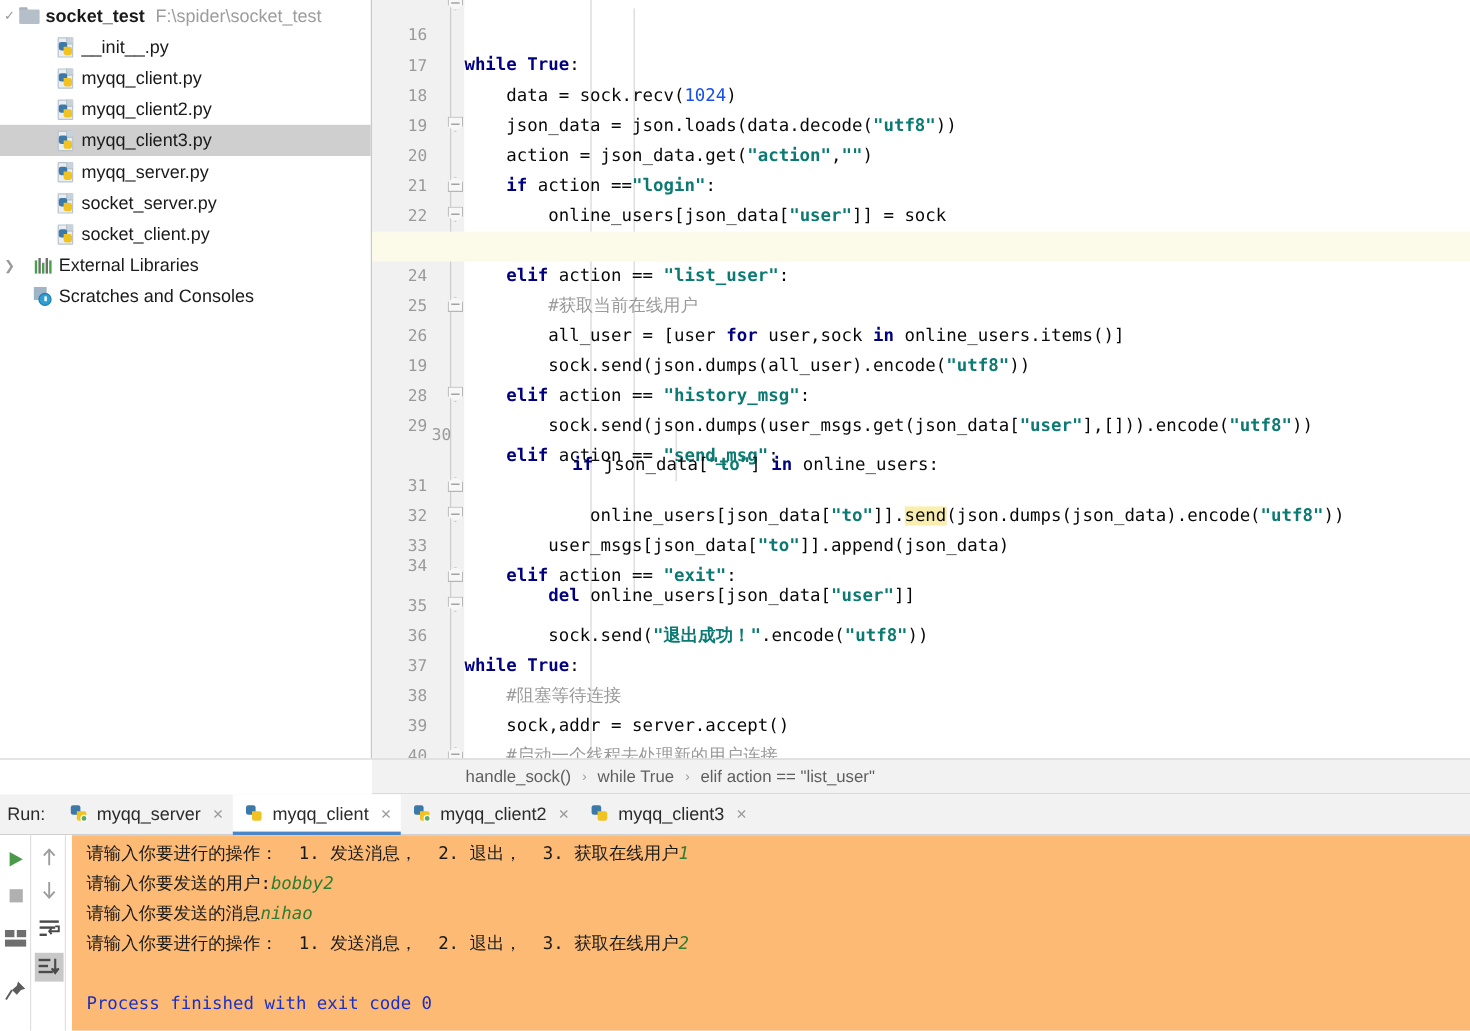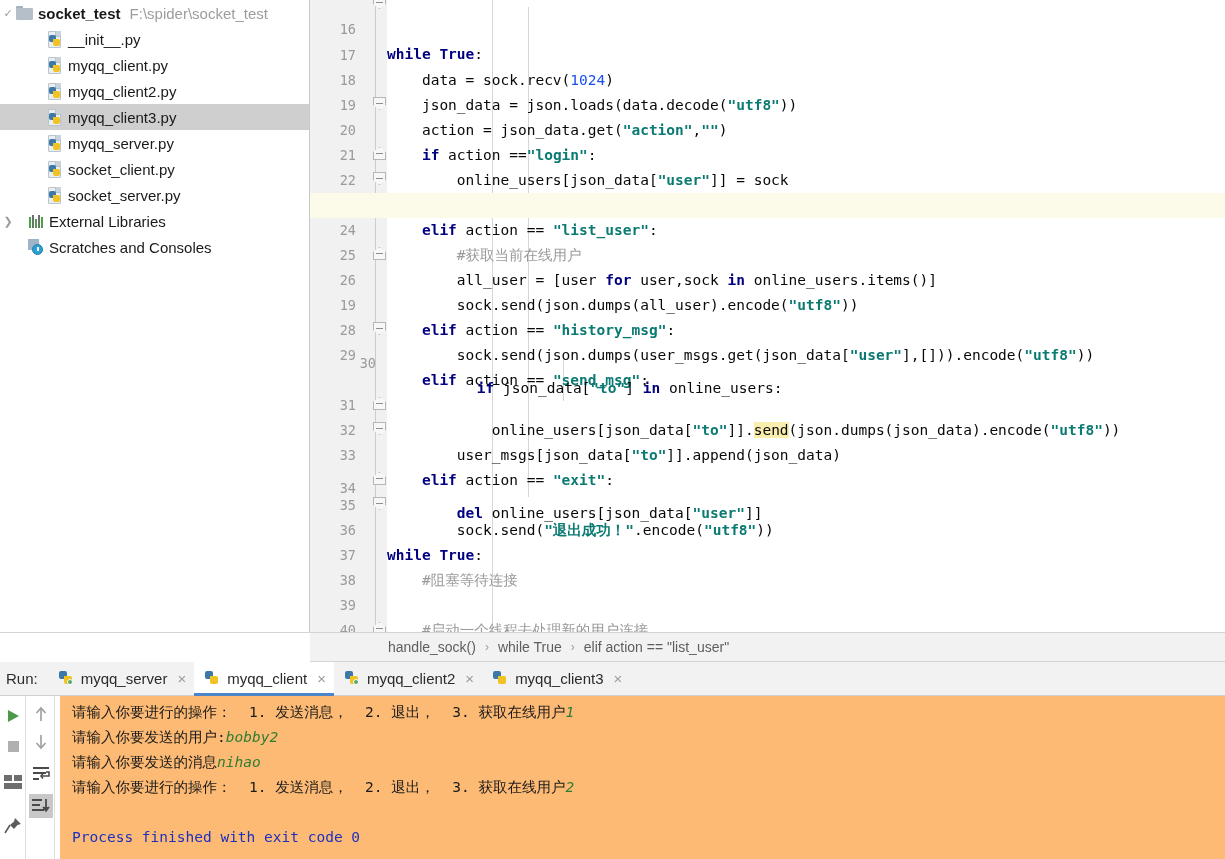--- a/index.html
+++ b/index.html
@@ -357,32 +357,32 @@
     </div>
 
     <div class="tree-row">
       <span class="indent-2"></span>
       <span class="ico ico-py">
         <span class="sheet"></span>
           <span class="fold"></span>
           <span class="pyb"></span>
           <span class="pyy"></span>
       </span>
-      <span class="tree-label">socket_client.py</span>
+      <span class="tree-label">socket_server.py</span>
     </div>
 
     <div class="tree-row">
       <span class="indent-2"></span>
       <span class="ico ico-py">
         <span class="sheet"></span>
           <span class="fold"></span>
           <span class="pyb"></span>
           <span class="pyy"></span>
       </span>
-      <span class="tree-label">socket_server.py</span>
+      <span class="tree-label">socket_client.py</span>
     </div>
 
     <div class="tree-row">
       <span class="twisty">❯</span>
       <span style="width:12px;flex:0 0 12px"></span>
       <span class="ico ico-lib">
         <i></i>
           <i></i>
           <i></i>
           <i></i>
@@ -487,38 +487,39 @@
       <span class="ctext">            online_users[json_data[<span class="strq">"to"</span>]].<span class="hl">send</span>(json.dumps(json_data).encode(<span class="strq">"utf8"</span>))</span>
     </div>
     <div class="crow" style="top:393px;">
       <span class="lineno">32</span>
       <span class="ctext">        user_msgs[json_data[<span class="strq">"to"</span>]].append(json_data)</span>
     </div>
     <div class="crow" style="top:418px;">
       <span class="lineno">33</span>
       <span class="ctext">    <span class="kw">elif</span> action == <span class="strq">"exit"</span>:</span>
     </div>
-    <div class="crow" style="top:451px;">
+    <div class="crow" style="top:435px;">
       <span class="lineno">34</span>
       <span class="ctext">        <span class="kw">del</span> online_users[json_data[<span class="strq">"user"</span>]]</span>
     </div>
     <div class="crow" style="top:468px;">
       <span class="lineno">35</span>
       <span class="ctext">        sock.send(<span class="strq">"退出成功！"</span>.encode(<span class="strq">"utf8"</span>))</span>
     </div>
     <div class="crow" style="top:493px;">
       <span class="lineno">36</span>
       <span class="ctext"><span class="kw">while True</span>:</span>
     </div>
     <div class="crow" style="top:518px;">
       <span class="lineno">37</span>
       <span class="ctext cmt">    #阻塞等待连接</span>
     </div>
     <div class="crow" style="top:543px;">
       <span class="lineno">38</span>
+      <span class="ctext">    sock,addr = server.accept()</span>
     </div>
     <div class="crow" style="top:568px;">
       <span class="lineno">39</span>
       <span class="ctext cmt">    #启动一个线程去处理新的用户连接</span>
     </div>
     <div class="crow" style="top:593px;">
       <span class="lineno">40</span>
       
     </div>
     <div class="crow" style="top:618px;">

